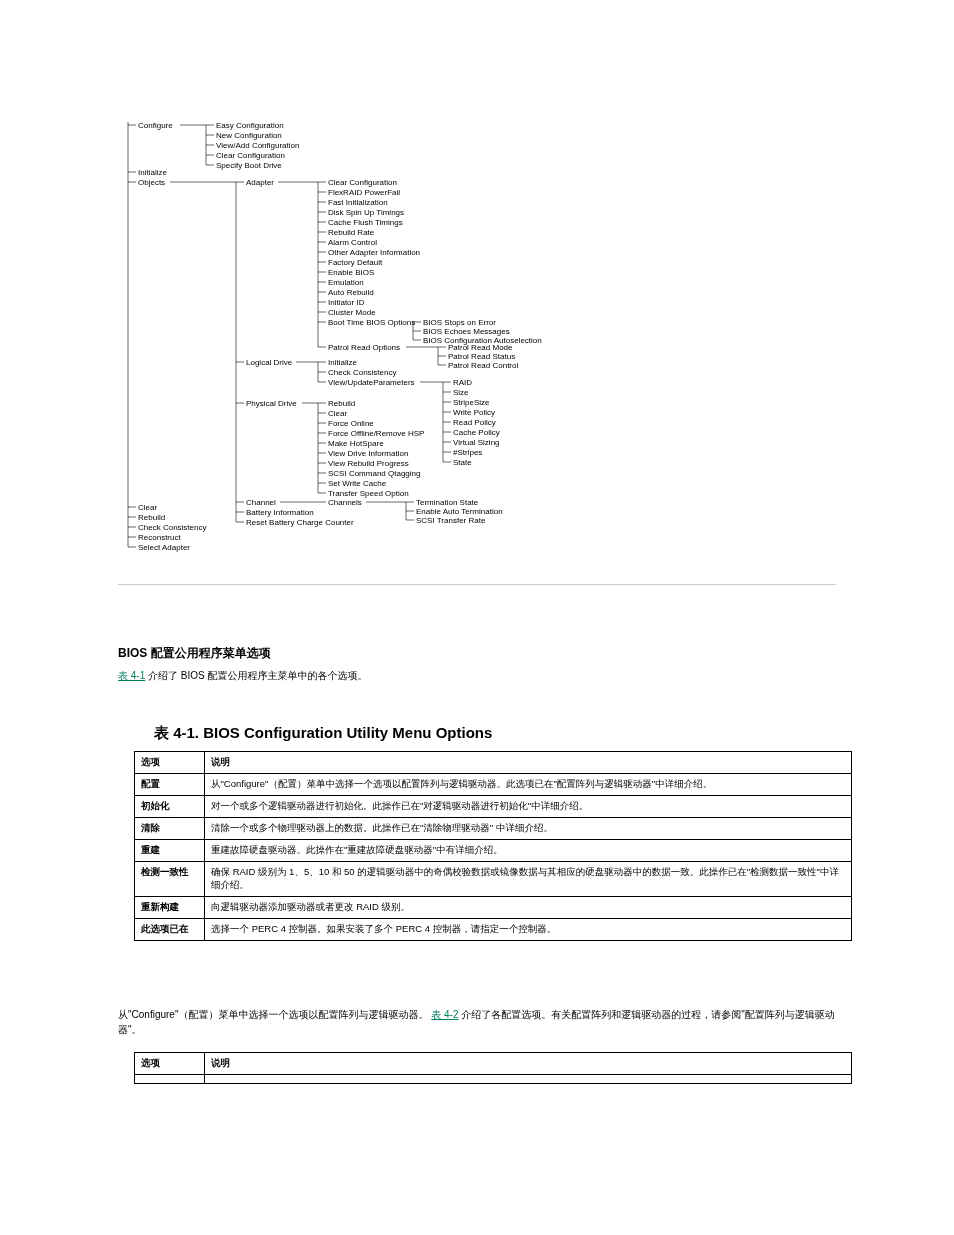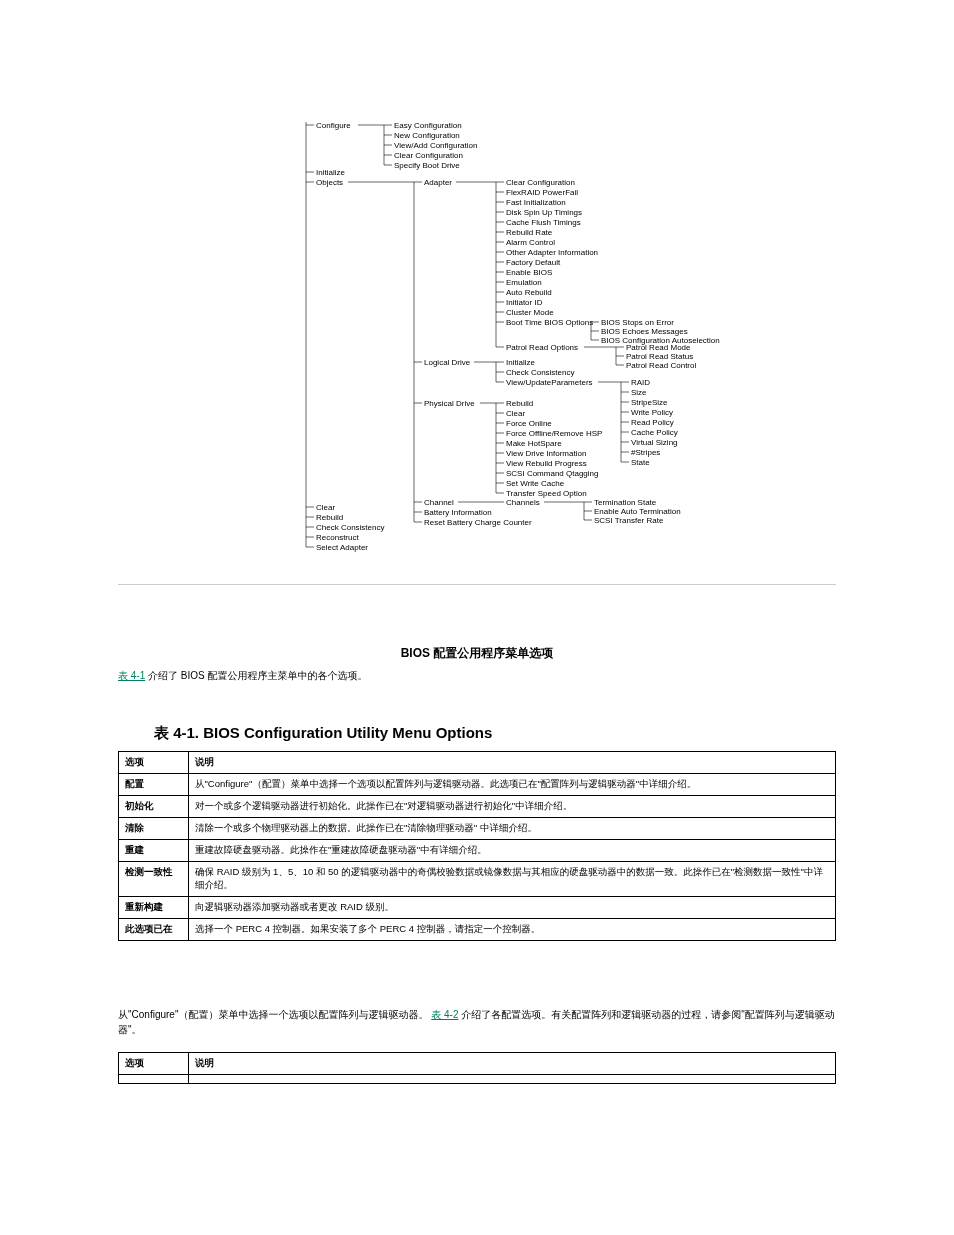--- a/index.html
+++ b/index.html
@@ -8,56 +8,55 @@
     background: #fff;
     font-family: Verdana, Arial, sans-serif;
     font-size: 10px;
     color: #000;
     width: 954px;
   }
   .page {
     padding: 0 118px 40px 118px;
   }
   .diagram {
-    text-align: right;
+    text-align: left;
     margin-top: 112px;
     margin-bottom: 20px;
   }
   hr.rule {
     border: none;
     border-top: 1px solid #ccc;
     margin: 10px 0 60px 0;
   }
 
   .section-head {
     font-weight: bold;
     font-size: 12px;
     margin: 14px 0 6px 0;
-    text-align: center;
   }
   .para {
     font-size: 10px;
     line-height: 1.55;
     margin: 6px 0 14px 0;
   }
   .para a {
     color: #008060;
     text-decoration: underline;
   }
 
   .subhead {
     font-weight: bold;
     font-size: 15px;
     margin: 40px 0 8px 36px;
   }
 
   table.data {
     border-collapse: collapse;
     width: 100%;
-    margin: 4px 0 20px 0;
+    margin: 4px 0 20px 16px;
     table-layout: fixed;
   }
   table.data th, table.data td {
     border: 1px solid #000;
     padding: 4px 6px;
     font-size: 9.5px;
     vertical-align: top;
     text-align: left;
     font-weight: normal;
   }

